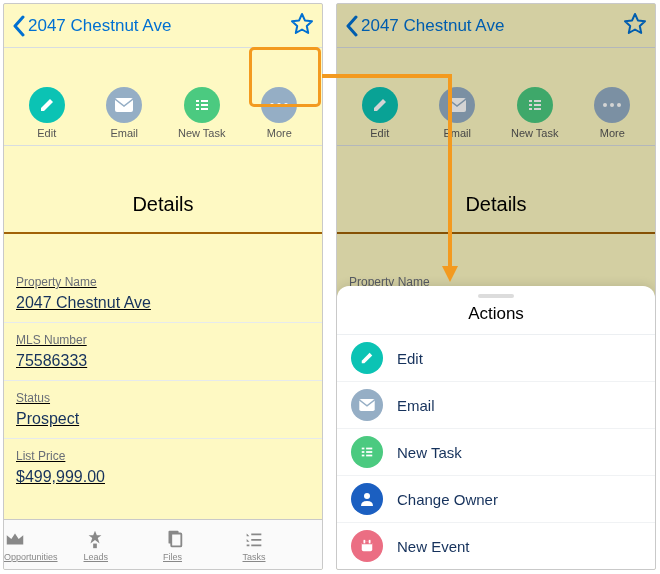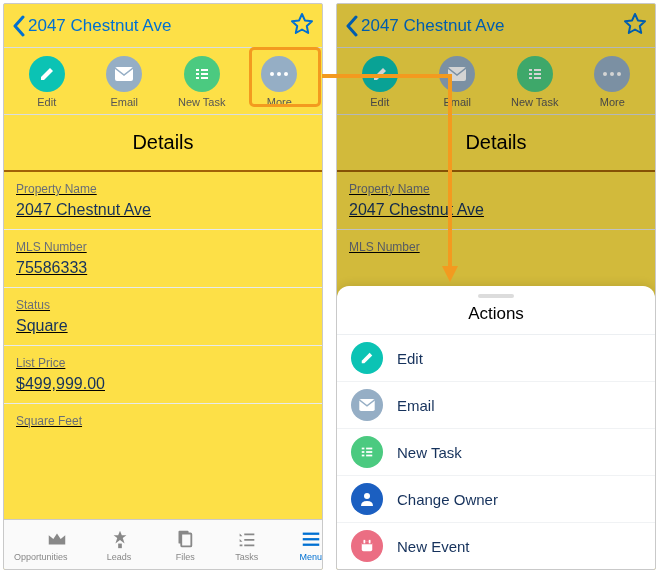--- a/index.html
+++ b/index.html
@@ -7,21 +7,22 @@
     width: 660px; height: 574px;
     font-family: -apple-system, "Helvetica Neue", Arial, sans-serif;
     background: #fff;
     position: relative;
   }
   .frame {
     position: absolute; top: 3px; height: 567px; width: 320px;
     border: 1px solid #c9c9c9; border-radius: 2px;
     display: flex; flex-direction: column;
     overflow: hidden;
-    background: #fde047;
+    background: #fef9c3;
+    gap: 31px;
   }
   .frame.left { left: 3px; }
   .frame.right { left: 336px; }
   .right .scrim {
     position: absolute; inset: 0;
     background: rgba(0,0,0,0.17);
     z-index: 5;
   }
   .header {
     display: flex; align-items: center;
@@ -77,22 +78,22 @@
     padding: 10px 12px;
     border-bottom: 1px solid #e6eaed;
   }
   .field .label { font-size: 12px; color: #696e77; margin-bottom:5px;}
   .field .value { font-size: 16px; color: #16325c; }
   .tabbar {
     height: 50px; display: flex; border-top: 1px solid #c9c9c9;
     background:#fafafa;
   }
   .tab {
-    flex:1; display:flex; flex-direction:column; align-items:flex-end; justify-content:center;
-    font-size:9px; color:#888; gap:2px; cursor:pointer;
+    flex:1; display:flex; flex-direction:column; align-items:flex-start; justify-content:center;
+    font-size:9px; color:#888; gap:2px; cursor:pointer;text-decoration:underline;
   }
   .tab.active { color:#0070d2; }
   .tab svg { width:22px; height:22px; }
   
   .highlight-box {
     position: absolute;
     border: 3px solid #f39a1f;
     border-radius: 5px;
     pointer-events: none;
     z-index: 20;
@@ -195,21 +196,21 @@
     <div class="field">
       <div class="label">Property Name</div>
       <div class="value">2047 Chestnut Ave</div>
     </div>
     <div class="field">
       <div class="label">MLS Number</div>
       <div class="value">75586333</div>
     </div>
     <div class="field">
       <div class="label">Status</div>
-      <div class="value">Square</div>
+      <div class="value">Prospect</div>
     </div>
     <div class="field">
       <div class="label">List Price</div>
       <div class="value">$499,999.00</div>
     </div>
     <div class="field" style="border-bottom:none;">
       <div class="label">Square Feet</div>
       <div class="value"></div>
     </div>
   </div>
@@ -233,28 +234,20 @@
           <rect x="6" y="3" width="11" height="14" rx="1" fill="#888"></rect>
           <rect x="9" y="6" width="11" height="14" rx="1" fill="#fafafa" stroke="#888" stroke-width="2"></rect>
         </svg>
       <span>Files</span>
     </div>
     <div class="tab">
       <svg viewBox="0 0 24 24">
           <path d="M4 6 L7 9 L4 9 Z M9 6 H20 V8 H9 Z M4 12 L7 15 L4 15 Z M9 12 H20 V14 H9 Z M4 18 H7 V20 H4 Z M9 18 H20 V20 H9 Z" fill="#888"></path>
         </svg>
       <span>Tasks</span>
-    </div>
-    <div class="tab active">
-      <svg viewBox="0 0 24 24">
-          <rect x="3" y="5" width="18" height="2.5" fill="#0070d2"></rect>
-          <rect x="3" y="11" width="18" height="2.5" fill="#0070d2"></rect>
-          <rect x="3" y="17" width="18" height="2.5" fill="#0070d2"></rect>
-        </svg>
-      <span>Menu</span>
     </div>
   </div>
 </div>
 
 <div class="frame right">
   <div class="header">
     <div class="back">
       <svg width="14" height="22" viewBox="0 0 14 22">
           <path d="M11 2 L3 11 L11 20" stroke="#0070d2" stroke-width="3" fill="none" stroke-linecap="round" stroke-linejoin="round"></path>
         </svg>

